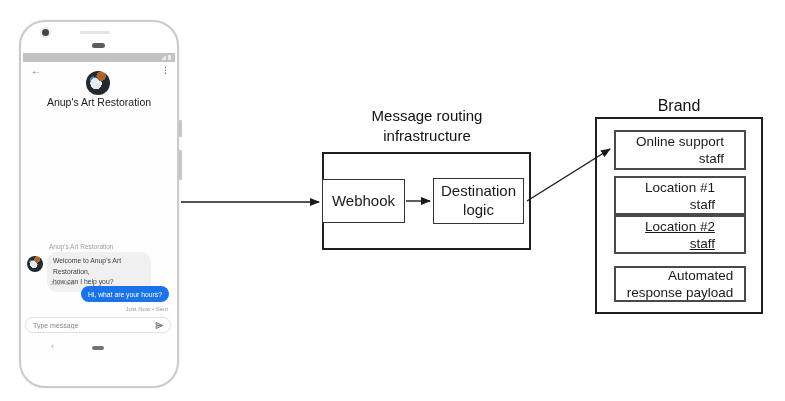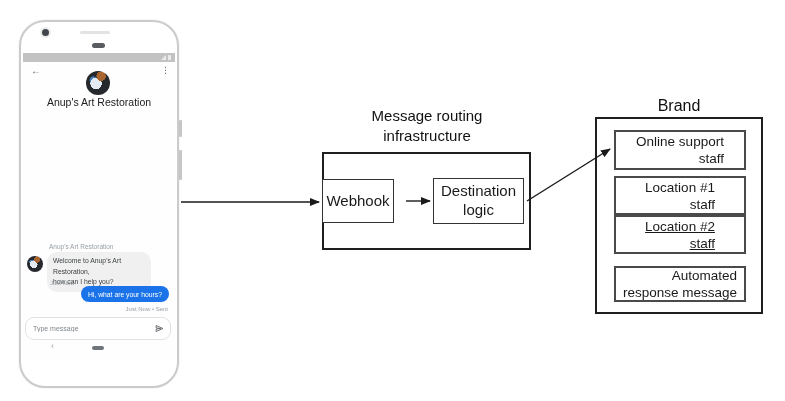--- a/index.html
+++ b/index.html
@@ -43,21 +43,21 @@
   .sender-label { position:absolute; left:26px; top:190px; font-size:6.5px; color:#9aa0a6; }
   .msg-avatar { position:absolute; left:4px; top:203px; width:16px; height:16px; }
   .incoming-bubble { position:absolute; left:24px; top:199px; width:104px;
                      background:#f0f0f0; border-radius:10px; padding:4px 6px;
                      font-size:6.8px; line-height:1.55; color:#3c4043; white-space:pre-line; }
   .incoming-time { position:absolute; left:27px; top:227px; font-size:6px; color:#9aa0a6; }
   .outgoing-bubble { position:absolute; right:6px; top:233px; background:#1a73e8; color:#fff;
                      border-radius:9px; padding:4.5px 7px; font-size:6.8px; white-space:nowrap; }
   .outgoing-time { position:absolute; right:7px; top:253px; font-size:6px; color:#9aa0a6; }
 
-  .composer { position:absolute; left:2px; top:264px; width:146px; height:23px;
+  .composer { position:absolute; left:2px; top:264px; width:146px; height:16px;
               border:1px solid #e2e2e2; border-radius:9px; background:#fff;
               display:flex; align-items:center; }
   .composer input { flex:1; border:none; outline:none; background:transparent;
                     font-size:7px; color:#3c4043; padding:0 0 0 7px;
                     font-family:"Liberation Sans","DejaVu Sans",sans-serif; }
   .composer input::placeholder { color:#80868b; }
   .send-icon { margin-right:6px; display:flex; }
 
   .nav-back { position:absolute; left:28px; top:289px; font-size:9px; color:#9e9e9e; line-height:1; }
   .home-pill { position:absolute; left:69px; top:293px; width:12px; height:4px;
@@ -69,21 +69,21 @@
   .routing-title { left:346px; top:106px; width:162px; font-size:15px; line-height:1.3; white-space:pre-line; }
   .brand-title   { left:595px; top:97px;  width:168px; font-size:16px; }
 
   .outer-box { position:absolute; border:2px solid #1f1f1f; background:transparent; }
   .routing-box { left:322px; top:152px; width:209px; height:98px; }
   .brand-box   { left:595px; top:117px; width:168px; height:197px; }
 
   .node-box { position:absolute; background:#fff; border:1.5px solid #333;
               display:flex; align-items:center; justify-content:center;
               text-align:center; font-size:15px; line-height:1.25; white-space:pre-line; }
-  .webhook-box     { left:322px; top:179px; width:72px; height:44px; }
+  .webhook-box     { left:322px; top:179px; width:83px; height:44px; }
   .destination-box { left:433px; top:178px; width:91px; height:46px; }
 
   .brand-item { position:absolute; left:17px; width:132px; background:#fff;
                 border:2px solid #4a4a4a; display:flex; align-items:center; justify-content:center;
                 text-align:right; font-size:13.5px; line-height:1.26; white-space:pre-line; }
   .brand-item.i0 { top:11px;  height:40px; }
   .brand-item.i1 { top:57px;  height:39px; }
   .brand-item.i2 { top:96px; height:39px;text-decoration:underline; }
   .brand-item.i3 { top:147px; height:36px; }
 
@@ -146,21 +146,21 @@
 logic</div>
 
   <div class="outer-box brand-box">
     <div class="brand-item i0">Online support
 staff</div>
     <div class="brand-item i1">Location #1
 staff</div>
     <div class="brand-item i2">Location #2
 staff</div>
     <div class="brand-item i3">Automated
-response message</div>
+response payload</div>
   </div>
 
   <svg class="arrows" viewBox="0 0 785 401">
     <defs>
       <marker id="ah" markerUnits="userSpaceOnUse" markerWidth="10" markerHeight="8" refX="9" refY="4" orient="auto">
         <path d="M0,0 L10,4 L0,8 Z" fill="#1a1a1a"></path>
       </marker>
     </defs>
     <line x1="181" y1="202" x2="319" y2="202" stroke="#1a1a1a" stroke-width="1.4" marker-end="url(#ah)"></line>
     <line x1="406" y1="201" x2="430" y2="201" stroke="#1a1a1a" stroke-width="1.4" marker-end="url(#ah)"></line>

